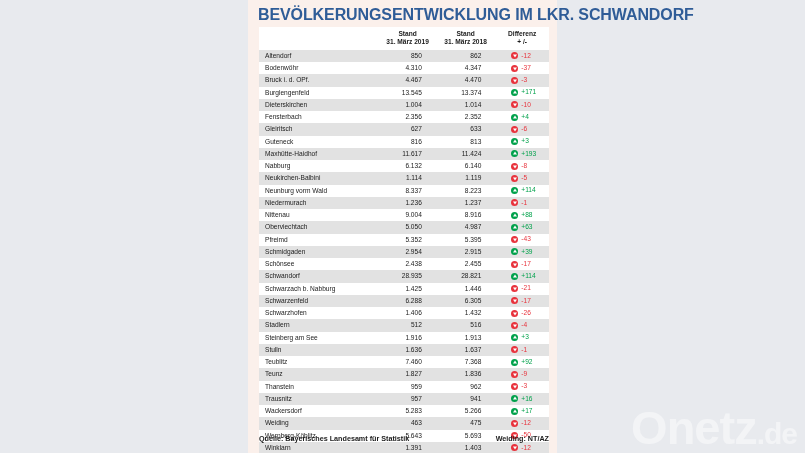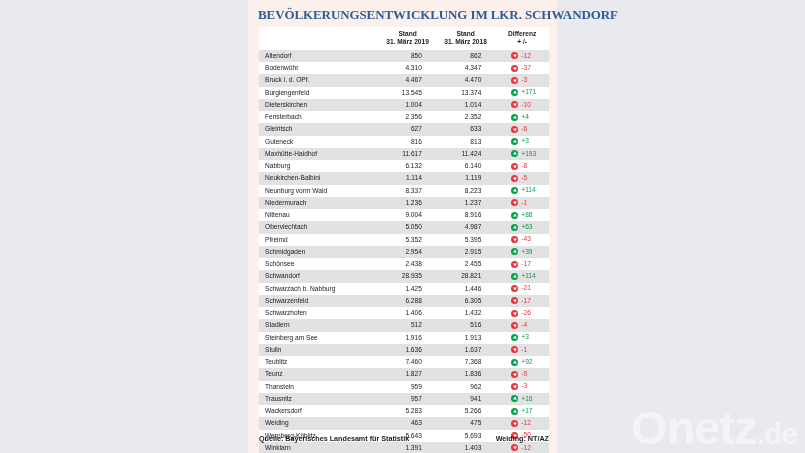--- a/index.html
+++ b/index.html
@@ -44,26 +44,25 @@
     background: #fbf0eb;
     box-sizing: border-box;
   }
 
   #chart-title {
     position: absolute;
     left: 10px;
     top: 8px;
     width: 292px;
     color: #2f5c97;
-    font-size: 13px;
+    font-size: 16px;
     font-weight: bold;
     letter-spacing: -0.1px;
     line-height: 14px;
     white-space: nowrap;
-    font-family: Liberation Serif, serif;
   }
 
   
   #table-wrap {
     position: absolute;
     left: 11px;
     top: 27px;
     width: 290px;
     background: #ffffff;
     box-sizing: border-box;

